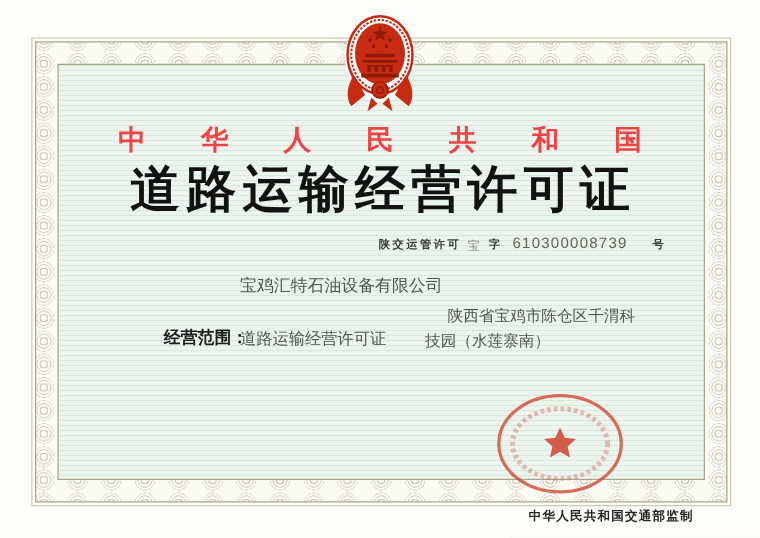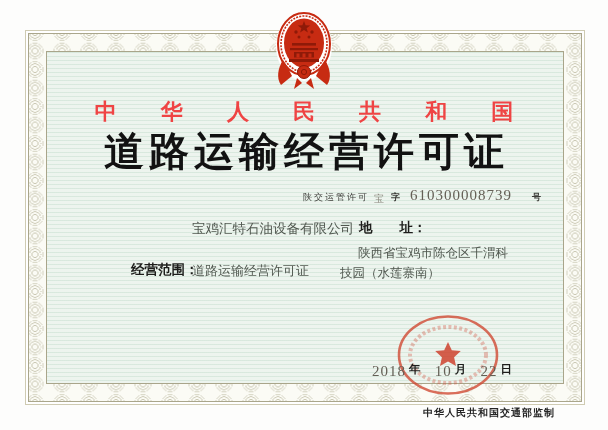--- a/index.html
+++ b/index.html
@@ -46,29 +46,29 @@
     font-size:22px;font-weight:bold;color:#ef4444;
     letter-spacing:19px;text-indent:19px;z-index:4;
   }
   .cert-title{
     position:absolute;left:0;top:124px;width:608px;text-align:center;
     font-size:40px;font-weight:bold;color:#121212;
     letter-spacing:5px;text-indent:5px;z-index:4;
   }
 
   .license-line{position:absolute;left:303px;top:187px;z-index:4;white-space:nowrap;font-size:9px;}
-  .license-line .lbl{font-weight:normal;color:#3c3c38;letter-spacing:2px;}
+  .license-line .lbl{font-weight:bold;color:#3c3c38;letter-spacing:2px;}
   .license-line .region{color:#8a867c;font-size:10px;margin-left:5px;position:relative;top:2px;}
   .license-line .zi{font-weight:bold;color:#3c3c38;margin-left:7px;}
   .license-line .num{margin-left:10px;}
   .license-line .suffix{font-weight:bold;color:#3c3c38;margin-left:20px;}
 
   .lbl{font-weight:bold;color:#1d1d1b;}
   .val{font-family:Liberation Sans, sans-serif;color:#4f564e;}
-  .num{font-family:Liberation Serif, serif;color:#645f55;font-size:15px;letter-spacing:1px;}
+  .num{font-family:Liberation Sans, sans-serif;color:#645f55;font-size:12px;letter-spacing:1px;}
 
   .owner-label{position:absolute;left:131px;top:219px;font-size:13.5px;z-index:4;}
   .owner-value{position:absolute;left:192px;top:220px;font-size:13.5px;z-index:4;}
   .addr-label{position:absolute;left:359px;top:219px;font-size:13.5px;white-space:pre;z-index:4;}
   .addr-line1{position:absolute;left:358px;top:245px;font-size:12.5px;z-index:4;}
   .addr-line2{position:absolute;left:340px;top:265px;font-size:12.5px;z-index:4;}
   .scope-label{position:absolute;left:131px;top:261px;font-size:13.5px;z-index:4;}
   .scope-value{position:absolute;left:192px;top:262px;font-size:13px;z-index:4;}
 
   .validity{position:absolute;left:85px;top:360px;font-size:11.5px;white-space:nowrap;z-index:4;}
@@ -129,36 +129,30 @@
 
   <div class="country">中 华 人 民 共 和 国</div>
   <div class="cert-title">道路运输经营许可证</div>
 
   <div class="license-line">
     <span class="lbl">陕交运管许可</span><span class="region">宝</span><span class="zi">字</span><span class="num">610300008739</span><span class="suffix">号</span>
   </div>
 
   <div class="owner-value val">宝鸡汇特石油设备有限公司</div>
 
-  <div class="addr-label lbl">地　　址：</div>
   <div class="addr-line1 val">陕西省宝鸡市陈仓区千渭科</div>
   <div class="addr-line2 val">技园（水莲寨南）</div>
 
   <div class="scope-label lbl">经营范围：</div>
   <div class="scope-value val">道路运输经营许可证</div>
 
 
 
   <svg class="seal" viewBox="0 0 104 82">
     <ellipse cx="52" cy="41" rx="49" ry="38.5" fill="none" stroke="rgba(207,70,48,.85)" stroke-width="2.6"></ellipse>
     <ellipse cx="52" cy="41" rx="38" ry="28" fill="none" stroke="rgba(207,70,48,.35)" stroke-width="4" stroke-dasharray="3 2.4"></ellipse>
     <polygon points="36,24 39.8,32.2 48.8,33.1 42.1,39.2 44,48 36,43.4 28,48 29.9,39.2 23.2,33.1 32.2,32.2" fill="rgba(205,58,38,.88)" transform="translate(16,4)"></polygon>
   </svg>
 
-  <div class="issue-date">
-    <span class="num">2018</span><span class="u">年</span>
-    <span class="num g">10</span><span class="u">月</span>
-    <span class="num g">22</span><span class="u">日</span>
-  </div>
 
   <div class="footer">中华人民共和国交通部监制</div>
 
 </div>
 
 </body></html>

